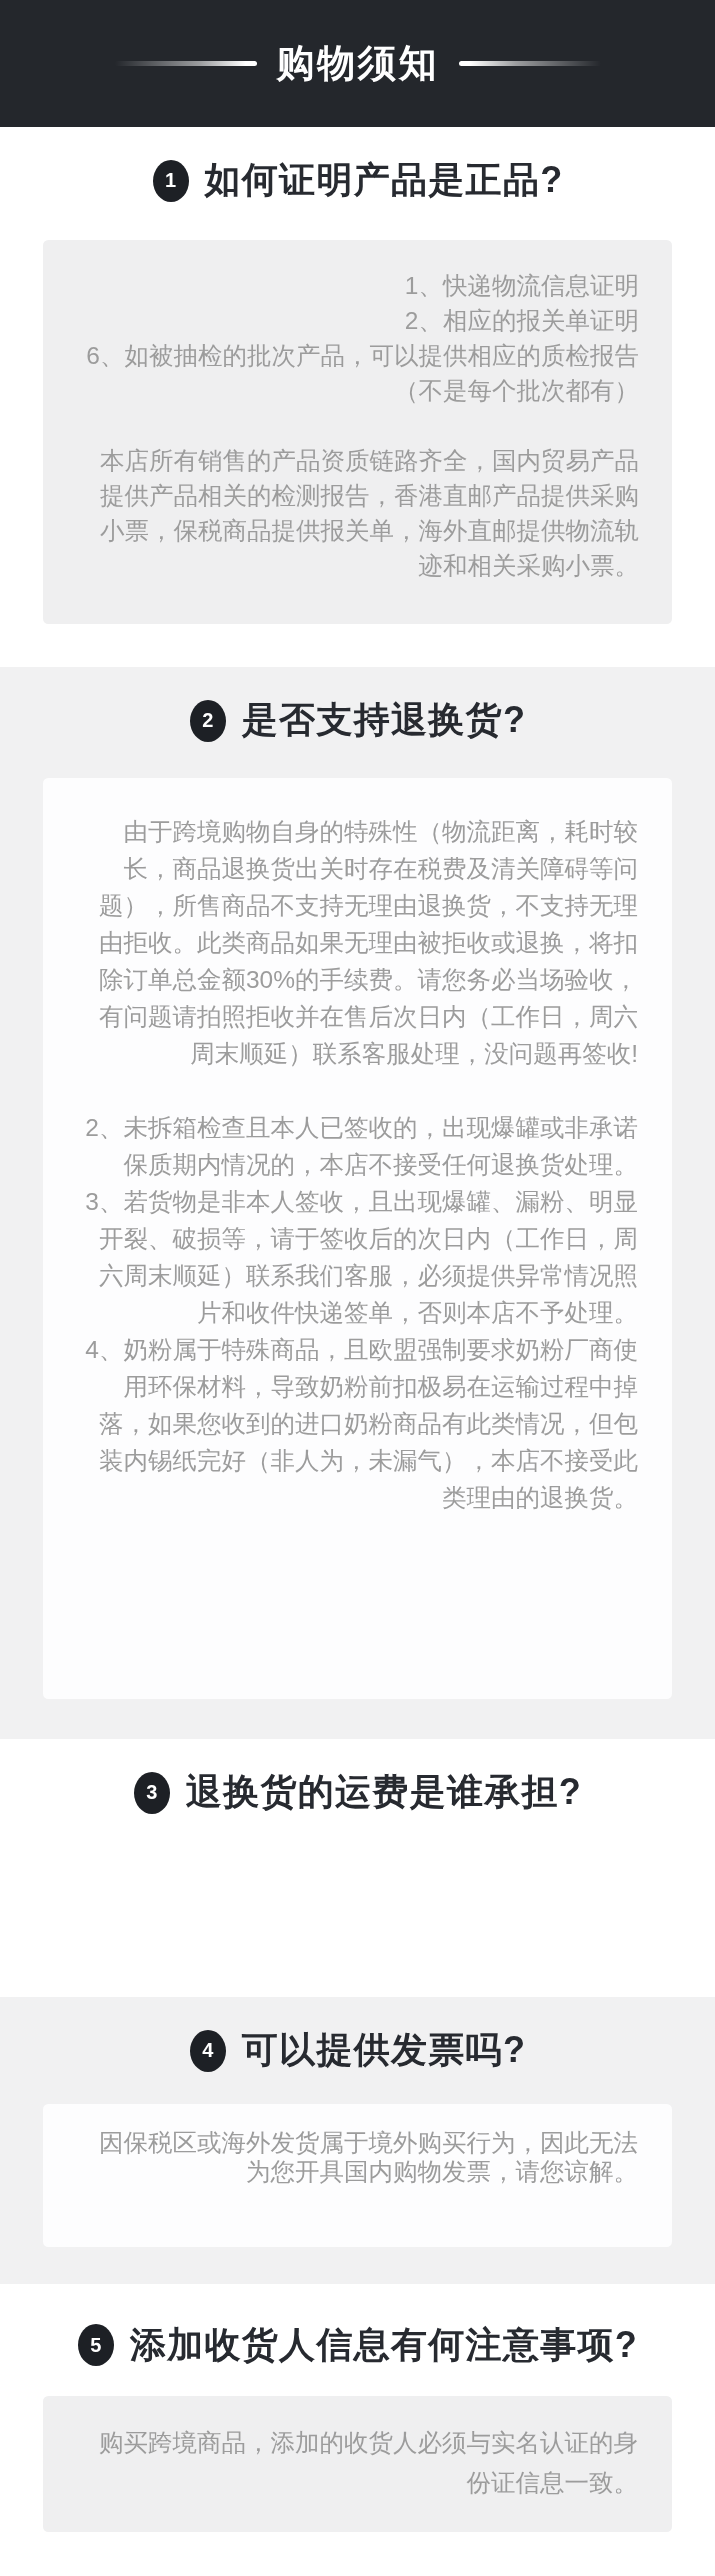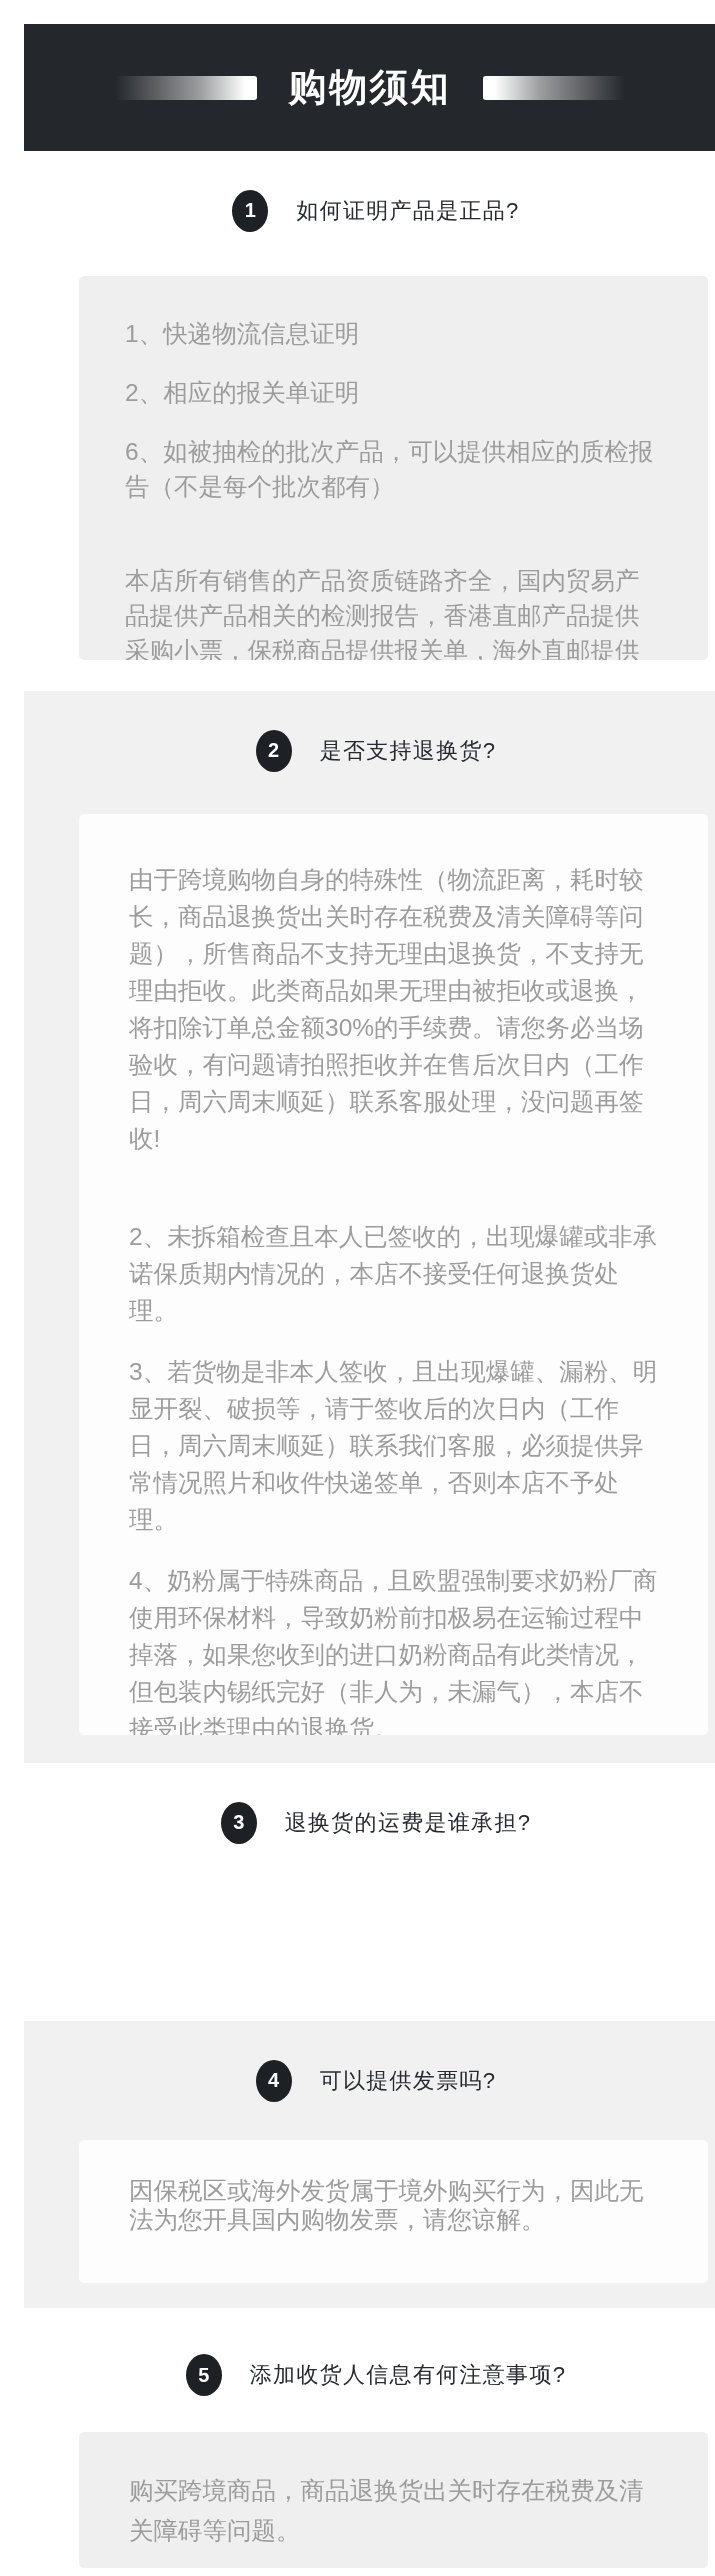--- a/index.html
+++ b/index.html
@@ -4,21 +4,21 @@
 <style>
   :root{
     --header-bg:#24272c;
     --band-bg:#f1f1f2;
     --box-gray:#efeff0;
     --box-white:#fdfdfe;
     --title-color:#272a30;
     --body-color:#9c9c9c;
     --badge-bg:#1d2025;
   }
-  *{margin:0;padding:12px;box-sizing:border-box;}
+  *{margin:0;padding:0;box-sizing:border-box;}
   html,body{width:716px;background:#ffffff;}
   body{
     font-family:"Liberation Sans","DejaVu Sans",sans-serif;
     height:2576px;overflow:hidden;
   }
   
   .hdr{
     height:127px;background:var(--header-bg);
     display:flex;align-items:center;justify-content:center;gap:20px;
   }
@@ -43,27 +43,27 @@
     padding-top:35px;height:72px;
   }
   .sec5 .title-row{padding-top:42px;height:80px;}
   .badge{
     width:36px;height:42px;border-radius:50%;
     background:var(--badge-bg);color:#ffffff;
     display:flex;align-items:center;justify-content:center;
     font-size:20px;font-weight:700;flex:0 0 auto;
   }
   .sec-title{
-    font-size:22px;font-weight:400;color:var(--title-color);
+    font-size:36px;font-weight:700;color:var(--title-color);
     letter-spacing:1.3px;white-space:nowrap;
   }
   .box{
     margin-left:43px;margin-right:43px;width:629px;
     border-radius:5.3px;overflow:hidden;
-    font-size:24.5px;color:var(--body-color);
+    font-size:24.5px;color:var(--body-color);text-align:right;
   }
   .box.gray{background:var(--box-gray);}
   .box.whitebox{background:var(--box-white);}
 
   
   .box-s1{margin-top:41px;height:384px;padding:28px 33px 40px 34px;line-height:35px;}
   .box-s1 .para{margin-top:35px;}
   
   .box-s2{margin-top:39px;height:921px;padding:35px 34px 32px 38px;line-height:37px;}
   .box-s2 .intro{margin-bottom:37px;}
@@ -125,16 +125,16 @@
     <div>因保税区或海外发货属于境外购买行为，因此无法为您开具国内购物发票，请您谅解。</div>
   </div>
 </div>
 
 <div class="sec white sec5">
   <div class="title-row">
     <div class="badge">5</div>
     <div class="sec-title">添加收货人信息有何注意事项?</div>
   </div>
   <div class="box gray box-s5">
-    <div>购买跨境商品，商品退换货出关时存在税费及清关障碍等问题。</div>
+    <div>购买跨境商品，添加的收货人必须与实名认证的身份证信息一致。</div>
   </div>
 </div>
 
 
 </body></html>

